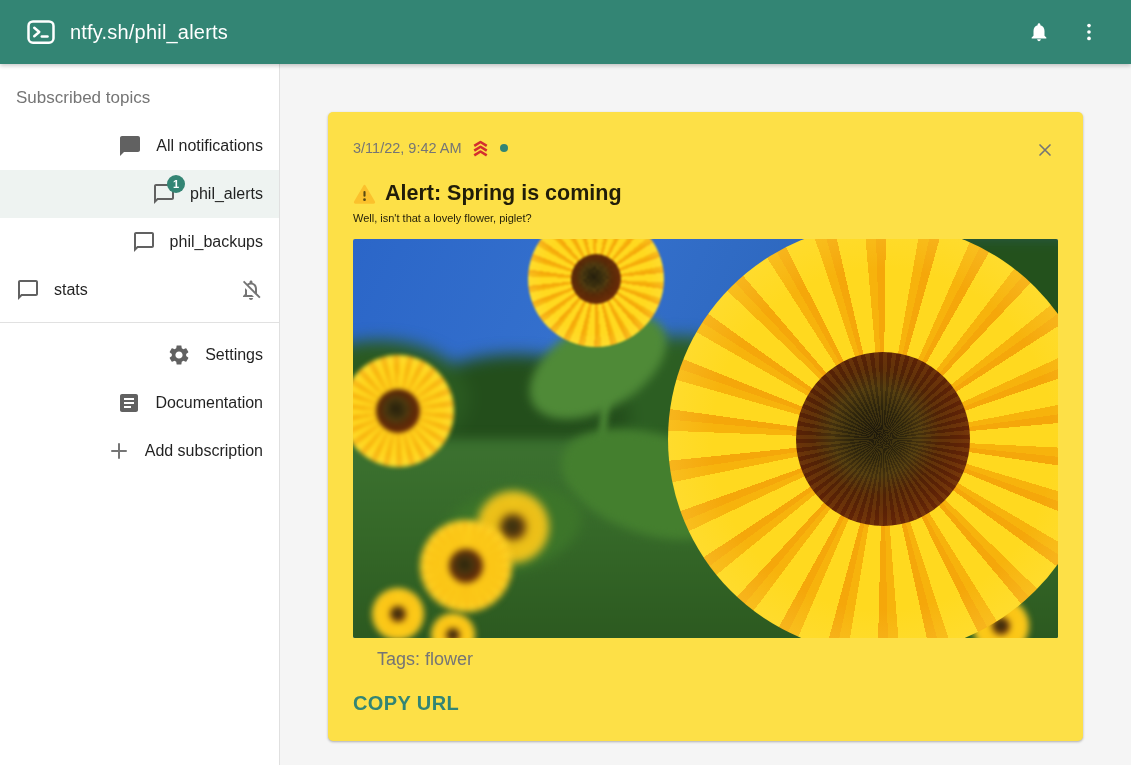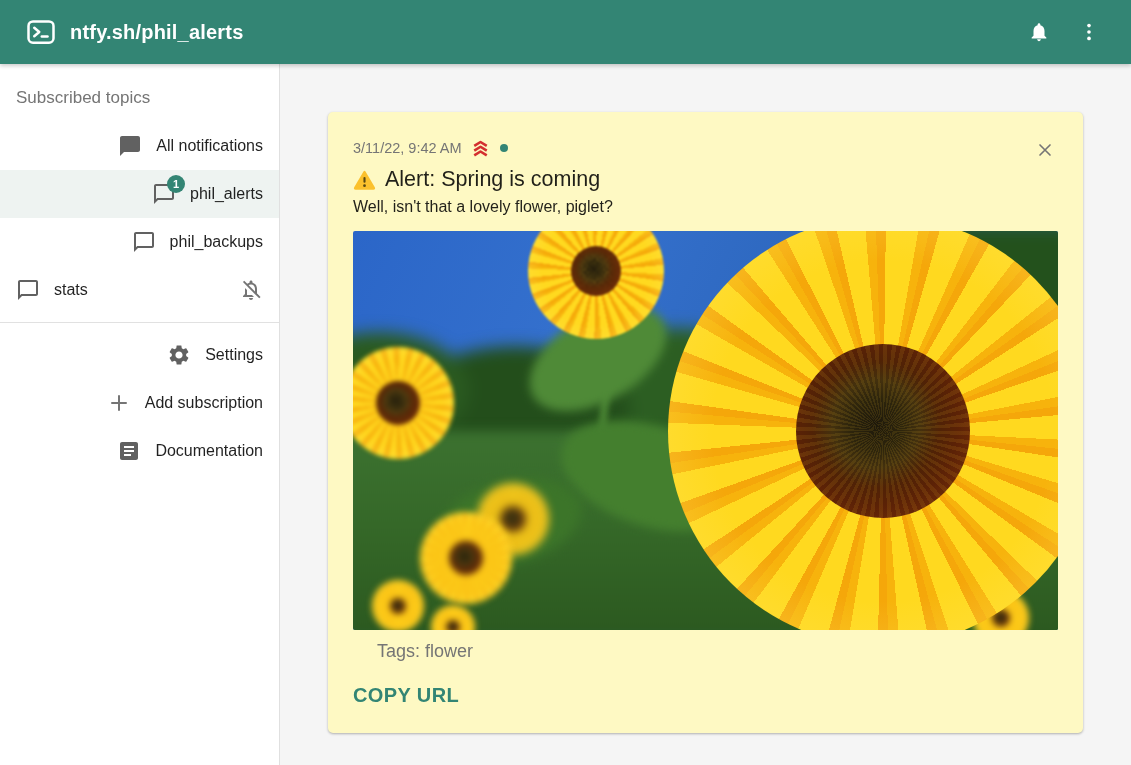--- a/index.html
+++ b/index.html
@@ -5,21 +5,21 @@
   * { margin:0; padding:0; box-sizing:border-box; }
   html,body { width:1131px; height:765px; overflow:hidden;
     font-family:"Liberation Sans", sans-serif; background:#f5f5f5;
     -webkit-font-smoothing:antialiased; }
 
   
   .topbar { position:absolute; left:0; top:0; width:1131px; height:64px;
     background:#338574; display:flex; align-items:center; padding:0 20px;
     box-shadow:0 2px 4px rgba(0,0,0,.2); z-index:30; }
   .logo { width:30px; height:30px; margin:0 14px 0 6px; display:flex; align-items:center; }
-  .topbar-title { color:#fff; font-size:20px; font-weight:700; letter-spacing:.2px; }
+  .topbar-title { color:#fff; font-size:20px; font-weight:400; letter-spacing:.2px; }
   .topbar-spacer { flex:1; }
   .icon-btn { background:none; border:none; width:44px; height:44px; display:flex;
     align-items:center; justify-content:center; cursor:pointer; border-radius:50%; }
   .icon-btn + .icon-btn { margin-left:6px; }
 
   
   .sidebar { position:absolute; left:0; top:64px; bottom:0; width:280px;
     background:#fff; border-right:1px solid #e0e0e0; z-index:20; padding-top:20px; }
   .subheader { font-size:17px; color:#757575; padding:4px 16px 14px; }
   .nav-item { height:48px; display:flex; align-items:center; padding:0 16px;
@@ -28,34 +28,34 @@
   .nav-icon { width:24px; height:24px; position:relative; flex:none; }
   .nav-label { margin-left:14px; font-size:16px; color:rgba(0,0,0,.87); }
   .nav-right { margin-left:auto; width:24px; height:24px; }
   .badge { position:absolute; top:-7px; right:-9px; min-width:18px; height:18px;
     border-radius:9px; background:#338574; color:#fff; font-size:11px; font-weight:700;
     display:flex; align-items:center; justify-content:center; padding:0 4px; }
   .divider { border:none; border-top:1px solid #e1e1e1; margin:8px 0; }
 
   
   .main { position:absolute; left:280px; top:64px; right:0; bottom:0; overflow:hidden; }
-  .card { width:755px; margin:48px auto 0; background:#fef9c3; border-radius:5px;
+  .card { width:755px; margin:48px auto 0; background:#fde047; border-radius:5px;
     box-shadow:0 1px 3px rgba(0,0,0,.18), 0 1px 2px rgba(0,0,0,.12);
     padding:26px 25px 20px; position:relative; }
   .card-close { position:absolute; top:22px; right:22px; width:32px; height:32px;
     background:none; border:none; cursor:pointer; display:flex; align-items:center;
     justify-content:center; border-radius:50%; }
   .meta-row { display:flex; align-items:center; gap:5px; }
   .date { font-size:14.5px; color:#757575; }
   .prio { width:21px; height:20px; margin-left:3px; }
   .new-dot { width:8px; height:8px; border-radius:50%; background:#338574; margin-left:4px; }
-  .card-title { margin-top:9px; font-size:21.5px; font-weight:400; color:rgba(0,0,0,.87);
+  .card-title { margin-top:23px; font-size:21.5px; font-weight:700; color:rgba(0,0,0,.87);
     display:flex; align-items:center; gap:9px; }
   .warn { width:23px; height:22px; flex:none; }
-  .card-msg { margin-top:6px; font-size:16px; color:rgba(0,0,0,.87); }
+  .card-msg { margin-top:6px; font-size:11px; color:rgba(0,0,0,.87); }
 
   
   .photo { margin-top:15px; width:705px; height:399px; position:relative; overflow:hidden;
     border-radius:2px; cursor:pointer;
     background:linear-gradient(115deg,#2b66c8 0%,#3470cd 28%,#2d67bd 55%,#3f79cf 100%); }
   .photo > div { position:absolute; }
   .trees { left:-20px; top:35px; width:760px; height:200px; filter:blur(8px);
     background:
       radial-gradient(ellipse 150px 95px at 6% 62%,  #2a5a20 60%, transparent 61%),
       radial-gradient(ellipse 190px 105px at 24% 72%, #234e1b 60%, transparent 61%),
@@ -186,33 +186,33 @@
       <svg viewBox="0 0 24 24" width="24" height="24">
         <path fill="#616161" d="M19.14 12.94c.04-.3.06-.61.06-.94 0-.32-.02-.64-.07-.94l2.03-1.58c.18-.14.23-.41.12-.61l-1.92-3.32c-.12-.22-.37-.29-.59-.22l-2.39.96c-.5-.38-1.03-.7-1.62-.94l-.36-2.54c-.04-.24-.24-.41-.48-.41h-3.84c-.24 0-.43.17-.47.41l-.36 2.54c-.59.24-1.13.57-1.62.94l-2.39-.96c-.22-.08-.47 0-.59.22L2.74 8.87c-.12.21-.08.47.12.61l2.03 1.58c-.05.3-.09.63-.09.94s.02.64.07.94l-2.03 1.58c-.18.14-.23.41-.12.61l1.92 3.32c.12.22.37.29.59.22l2.39-.96c.5.38 1.03.7 1.62.94l.36 2.54c.05.24.24.41.48.41h3.84c.24 0 .44-.17.47-.41l.36-2.54c.59-.24 1.13-.56 1.62-.94l2.39.96c.22.08.47 0 .59-.22l1.92-3.32c.12-.22.07-.47-.12-.61l-2.01-1.58zM12 15.6c-1.98 0-3.6-1.62-3.6-3.6s1.62-3.6 3.6-3.6 3.6 1.62 3.6 3.6-1.62 3.6-3.6 3.6z"></path>
       </svg>
     </span>
     <span class="nav-label">Settings</span>
   </div>
 
   <div class="nav-item">
     <span class="nav-icon">
       <svg viewBox="0 0 24 24" width="24" height="24">
+        <path fill="#616161" d="M19 3H5c-1.1 0-2 .9-2 2v14c0 1.1.9 2 2 2h14c1.1 0 2-.9 2-2V5c0-1.1-.9-2-2-2zm-5 14H7v-2h7v2zm3-4H7v-2h10v2zm0-4H7V7h10v2z"></path>
+      </svg>
+    </span>
+    <span class="nav-label">Documentation</span>
+  </div>
+
+  <div class="nav-item">
+    <span class="nav-icon">
+      <svg viewBox="0 0 24 24" width="24" height="24">
         <path d="M12 5 v14 M5 12 h14" stroke="#757575" stroke-width="2" stroke-linecap="round" fill="none"></path>
       </svg>
     </span>
     <span class="nav-label">Add subscription</span>
-  </div>
-
-  <div class="nav-item">
-    <span class="nav-icon">
-      <svg viewBox="0 0 24 24" width="24" height="24">
-        <path fill="#616161" d="M19 3H5c-1.1 0-2 .9-2 2v14c0 1.1.9 2 2 2h14c1.1 0 2-.9 2-2V5c0-1.1-.9-2-2-2zm-5 14H7v-2h7v2zm3-4H7v-2h10v2zm0-4H7V7h10v2z"></path>
-      </svg>
-    </span>
-    <span class="nav-label">Documentation</span>
   </div>
 </nav>
 
 <main class="main">
   <section class="card">
 
     <button class="card-close">
       <svg viewBox="0 0 24 24" width="20" height="20">
         <path d="M6 6 L18 18 M18 6 L6 18" stroke="#757575" stroke-width="2" stroke-linecap="round"></path>
       </svg>

